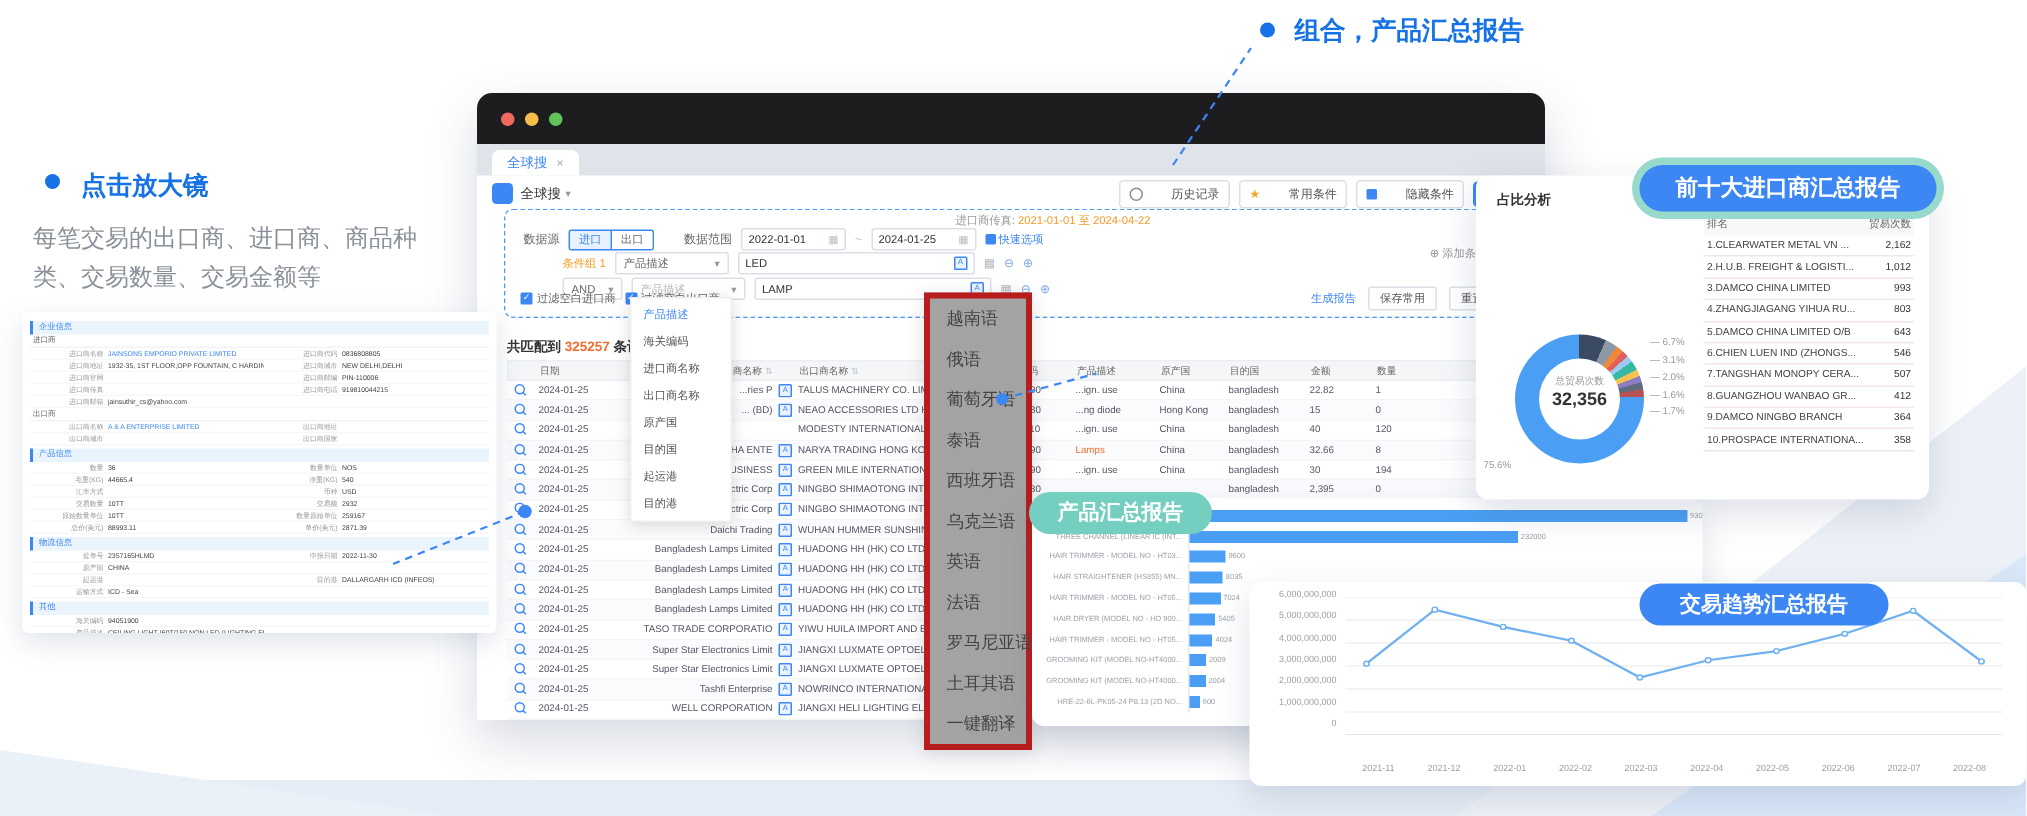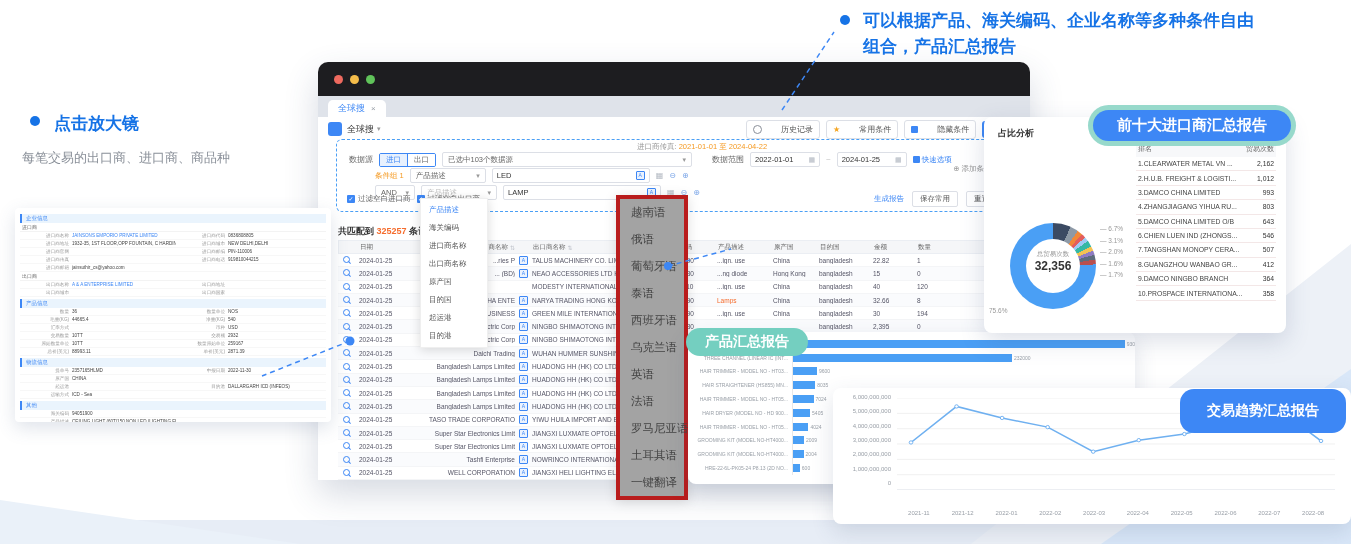--- a/index.html
+++ b/index.html
@@ -14,21 +14,21 @@
   .tri-teal{right:0;bottom:28px;width:64px;height:74px;background:#49b8ab;clip-path:polygon(100% 0,100% 100%,0 100%);}
   .tri-left{left:0;bottom:0;width:300px;height:44px;background:#eaf1f9;clip-path:polygon(0 0,100% 100%,0 100%);}
 
   
   .callout-tr{position:absolute;left:840px;top:8px;z-index:70;display:flex;gap:13px;}
   .bullet{width:10px;height:10px;border-radius:50%;background:#1673e6;margin-top:7px;flex:none;}
   .callout-text{color:#1673e6;font-weight:bold;font-size:17px;line-height:1.5;}
   .callout-left{position:absolute;left:30px;top:112px;z-index:70;}
   .cl-title{display:flex;gap:14px;align-items:flex-start;}
   .cl-title .t{color:#1673e6;font-weight:bold;font-size:17px;}
-  .cl-desc{margin:12px 0 0 -8px;font-size:13px;color:#8a9099;line-height:1.65;}
+  .cl-desc{margin:12px 0 0 -8px;font-size:16px;color:#8a9099;line-height:1.65;}
 
   
   .detail-card{position:absolute;left:15px;top:208px;width:316px;height:214px;background:#fff;border-radius:4px;
     box-shadow:0 6px 18px rgba(80,100,140,.18);z-index:20;padding:4px 5px;overflow:hidden;box-sizing:border-box;}
   .dc-sec{background:#eaf4fd;border-left:2px solid #3d87f5;color:#3d87f5;font-size:5.5px;height:9px;line-height:9px;padding-left:4px;margin-top:2px;}
   .dc-sub{font-size:5px;color:#666;height:8px;line-height:8px;padding-left:2px;border-bottom:1px solid #f3f3f3;}
   .dc-row{display:grid;grid-template-columns:52px 104px 52px 94px;height:7px;line-height:7px;border-bottom:1px solid #f7f7f7;font-size:4.6px;}
   .dc-l{color:#999;text-align:right;padding-right:3px;white-space:nowrap;overflow:hidden;}
   .dc-v{color:#444;white-space:nowrap;overflow:hidden;}
   .dc-v.link{color:#3d87f5;}
@@ -111,21 +111,21 @@
   .fm-item.active{color:#3d87f5;}
   .lang-menu{position:absolute;left:616px;top:195px;width:72px;background:#a3a3a3;border:4px solid #b91c1c;
     box-shadow:0 2px 12px rgba(0,0,0,.13);z-index:30;box-sizing:border-box;}
   .lang-item{font-size:11.5px;color:#444;padding:6px 0 6px 11px;white-space:nowrap;}
 
   
   .badge{position:absolute;background:#3d87f5;color:#fff;font-weight:bold;border-radius:17px;display:flex;align-items:center;justify-content:center;z-index:70;white-space:nowrap;}
   .badge-translate{left:732px;top:227px;width:252px;height:33px;font-size:15px;}
   .badge-product{left:686px;top:328px;width:122px;height:28px;font-size:14px;background:#74cfc0;border-radius:14px;}
   .badge-importers{left:1093px;top:110px;width:198px;height:31px;font-size:15px;box-shadow:0 0 0 5px #97d9cb;}
-  .badge-trend{left:1180px;top:389px;width:166px;height:44px;font-size:14px;border-radius:14px;}
+  .badge-trend{left:1093px;top:389px;width:166px;height:28px;font-size:14px;border-radius:14px;}
 
   
   .report-card{position:absolute;left:984px;top:117px;width:302px;height:216px;background:#fff;border-radius:8px;
     box-shadow:0 8px 24px rgba(60,80,120,.18);z-index:50;}
   .rc-title{position:absolute;left:14px;top:10px;font-size:9px;font-weight:bold;color:#333;}
   .donut{position:absolute;left:26px;top:106px;width:86px;height:86px;border-radius:50%;}
   .donut-hole{position:absolute;left:42px;top:122px;width:54px;height:54px;border-radius:50%;background:#fff;}
   .donut-c{position:absolute;left:26px;top:133px;width:86px;text-align:center;}
   .donut-c .l1{font-size:6.5px;color:#999;}
   .donut-c .l2{font-size:12px;font-weight:bold;color:#333;}
@@ -164,32 +164,32 @@
 
   <div class="decor decor-band"></div>
   <div class="decor tri-gray"></div>
   <div class="decor tri-blue"></div>
   <div class="decor tri-teal"></div>
   <div class="decor tri-left"></div>
 
   <div class="callout-tr">
     <div class="bullet"></div>
     <div class="callout-text">
-      <div>可以根据产品、海关编码、企业名称等多种条件自由</div>
       <div>组合，产品汇总报告</div>
     </div>
   </div>
 
   <div class="callout-left">
     <div class="cl-title">
       <div class="bullet" style="margin-top:4px;"></div>
       <div class="t">点击放大镜</div>
     </div>
     <div class="cl-desc">
       <div>每笔交易的出口商、进口商、商品种</div>
+      <div>类、交易数量、交易金额等</div>
     </div>
   </div>
 
   <div class="detail-card">
     <div id="detail-body">
         <div class="dc-sec">企业信息</div>
         <div class="dc-sub">进口商</div>
         <div class="dc-row">
           <div class="dc-l">进口商名称</div>
           <div class="dc-v link">JAINSONS EMPORIO PRIVATE LIMITED</div>
@@ -349,24 +349,20 @@
     <div class="filters">
       <div class="update-range">
         <span>进口商传真:</span>
         <b>2021-01-01 至 2024-04-22</b>
       </div>
       <div class="f-row f-row1">
         <span>数据源</span>
         <div class="toggle">
           <span class="on">进口</span>
           <span class="off">出口</span>
-        </div>
-        <div class="sel" style="width:250px;">
-          <span>已选中103个数据源</span>
-          <span class="caret">▾</span>
         </div>
         <span style="margin-left:14px;">数据范围</span>
         <div class="inp" style="width:70px;">
           <span>2022-01-01</span>
           <span class="ic-cal">▦</span>
         </div>
         <span style="color:#bbb;">~</span>
         <div class="inp" style="width:70px;">
           <span>2024-01-25</span>
           <span class="ic-cal">▦</span>

